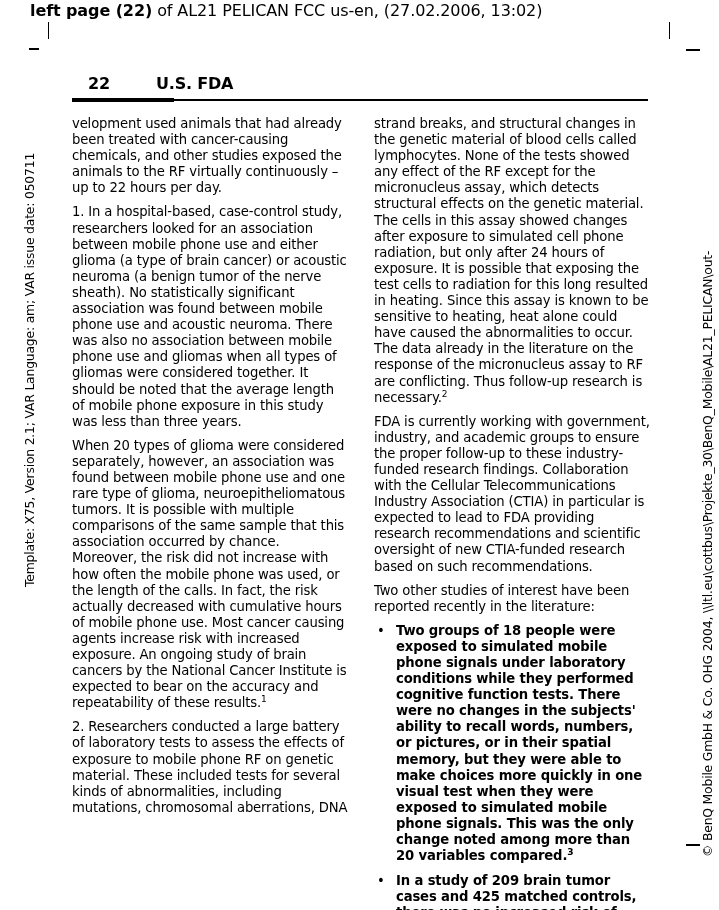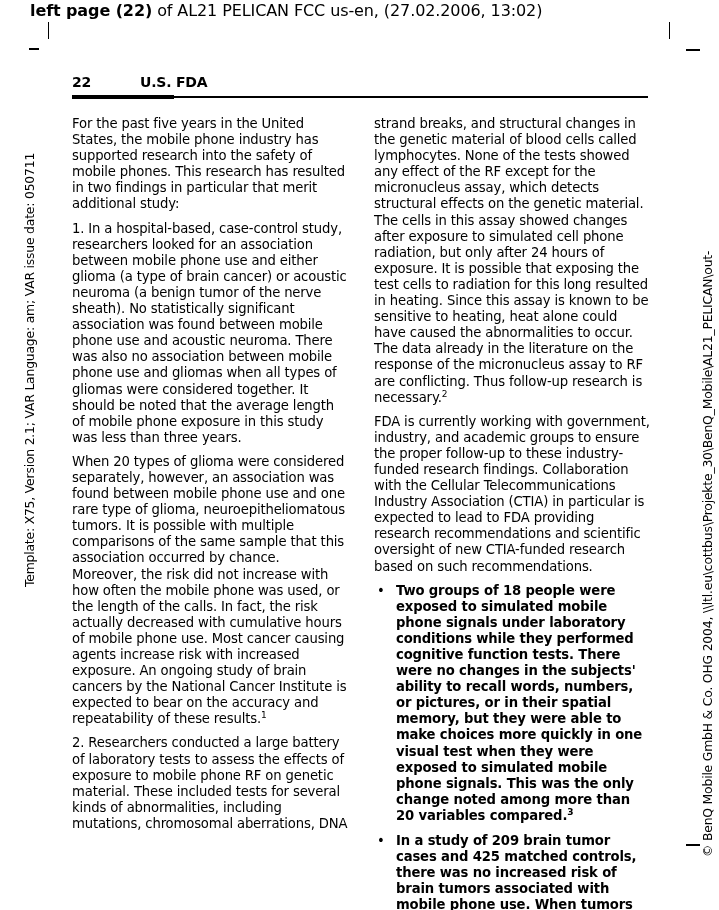--- a/index.html
+++ b/index.html
@@ -68,22 +68,23 @@
   .page-header {
     position: absolute;
     left: 72px;
     top: 74px;
     width: 576px;
   }
   .page-header-row {
     display: flex;
     align-items: baseline;
     font-weight: bold;
-    font-size: 14px;
+    font-size: 16px;
     letter-spacing: -0.2px;
+    margin-left: 16px;
   }
   .page-number { width: 68px; }
   .page-title  { }
   .rule-wrap {
     position: relative;
     margin-top: 5px;
     height: 4px;
   }
   .rule-thin {
     position: absolute;
@@ -161,29 +162,30 @@
   </div>
   <div class="rule-wrap">
     <div class="rule-thin"></div>
     <div class="rule-thick"></div>
   </div>
 </div>
 
 <div class="columns">
 
   <div class="column">
-    <p>For the past five years in the United States, the mobile phone industry has supported research into the safety of mobile phones. This research has resulted in two findings in particular that merit additional study:</p>
+    <p>velopment used animals that had already been treated with cancer-causing chemicals, and other studies exposed the animals to the RF virtually continuously – up to 22 hours per day.</p>
     <p>1. In a hospital-based, case-control study, researchers looked for an association between mobile phone use and either glioma (a type of brain cancer) or acoustic neuroma (a benign tumor of the nerve sheath). No statistically significant association was found between mobile phone use and acoustic neuroma. There was also no association between mobile phone use and gliomas when all types of gliomas were considered together. It should be noted that the average length of mobile phone exposure in this study was less than three years.</p>
     <p><span>When 20 types of glioma were considered separately, however, an association was found between mobile phone use and one rare type of glioma, neuroepitheliomatous tumors. It is possible with multiple comparisons of the same sample that this association occurred by chance. Moreover, the risk did not increase with how often the mobile phone was used, or the length of the calls. In fact, the risk actually decreased with cumulative hours of mobile phone use. Most cancer causing agents increase risk with increased exposure. An ongoing study of brain cancers by the National Cancer Institute is expected to bear on the accuracy and repeatability of these results.</span><sup>1</sup></p>
     <p>2. Researchers conducted a large battery of laboratory tests to assess the effects of exposure to mobile phone RF on genetic material. These included tests for several kinds of abnormalities, including mutations, chromosomal aberrations, DNA</p>
   </div>
 
   <div class="column">
     <p><span>strand breaks, and structural changes in the genetic material of blood cells called lymphocytes. None of the tests showed any effect of the RF except for the micronucleus assay, which detects structural effects on the genetic material. The cells in this assay showed changes after exposure to simulated cell phone radiation, but only after 24 hours of exposure. It is possible that exposing the test cells to radiation for this long resulted in heating. Since this assay is known to be sensitive to heating, heat alone could have caused the abnormalities to occur. The data already in the literature on the response of the micronucleus assay to RF are conflicting. Thus follow-up research is necessary.</span><sup>2</sup></p>
     <p>FDA is currently working with government, industry, and academic groups to ensure the proper follow-up to these industry-funded research findings. Collaboration with the Cellular Telecommunications Industry Association (CTIA) in particular is expected to lead to FDA providing research recommendations and scientific oversight of new CTIA-funded research based on such recommendations.</p>
+    <p>Two other studies of interest have been reported recently in the literature:</p>
 
     <div class="bullet-item">
       <span class="bullet-dot">•</span>
       <span class="bullet-text"><span>Two groups of 18 people were exposed to simulated mobile phone signals under laboratory conditions while they performed cognitive function tests. There were no changes in the subjects' ability to recall words, numbers, or pictures, or in their spatial memory, but they were able to make choices more quickly in one visual test when they were exposed to simulated mobile phone signals. This was the only change noted among more than 20 variables compared.</span><sup>3</sup></span>
     </div>
 
     <div class="bullet-item">
       <span class="bullet-dot">•</span>
       <span class="bullet-text"><span>In a study of 209 brain tumor cases and 425 matched controls, there was no increased risk of brain tumors associated with mobile phone use. When tumors did exist in certain locations, however,</span><sup></sup></span>
     </div>

